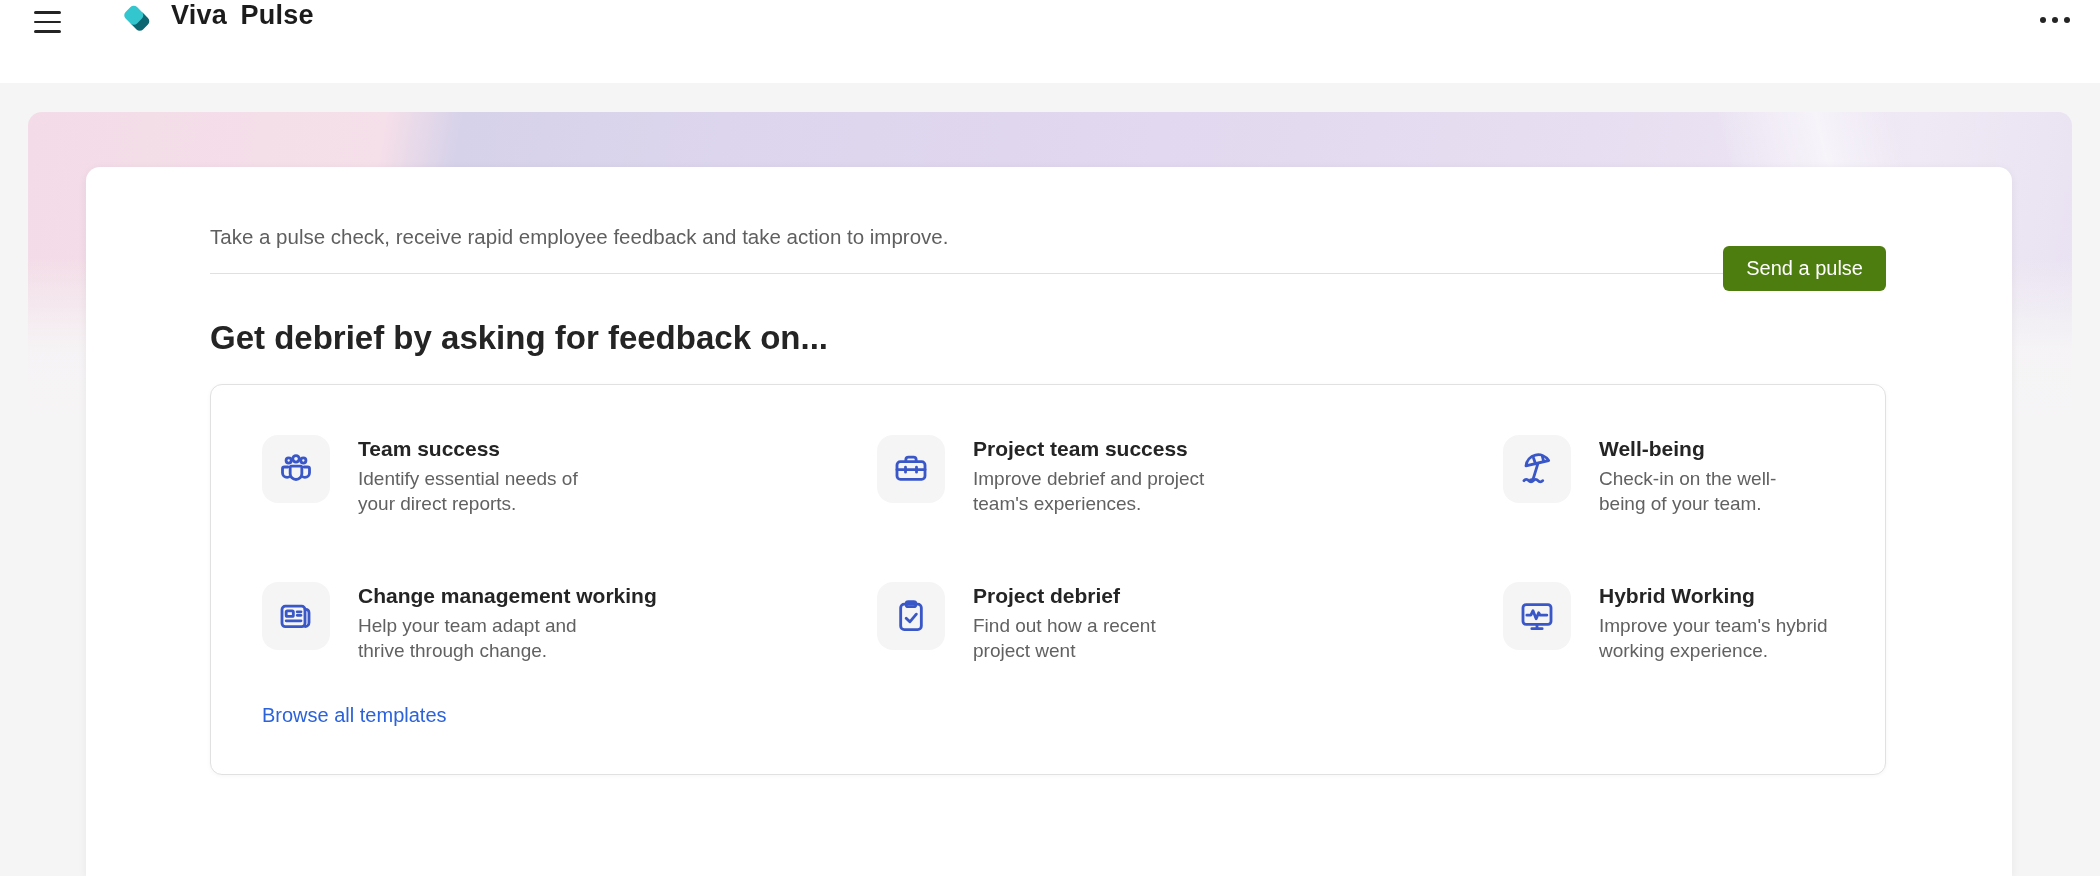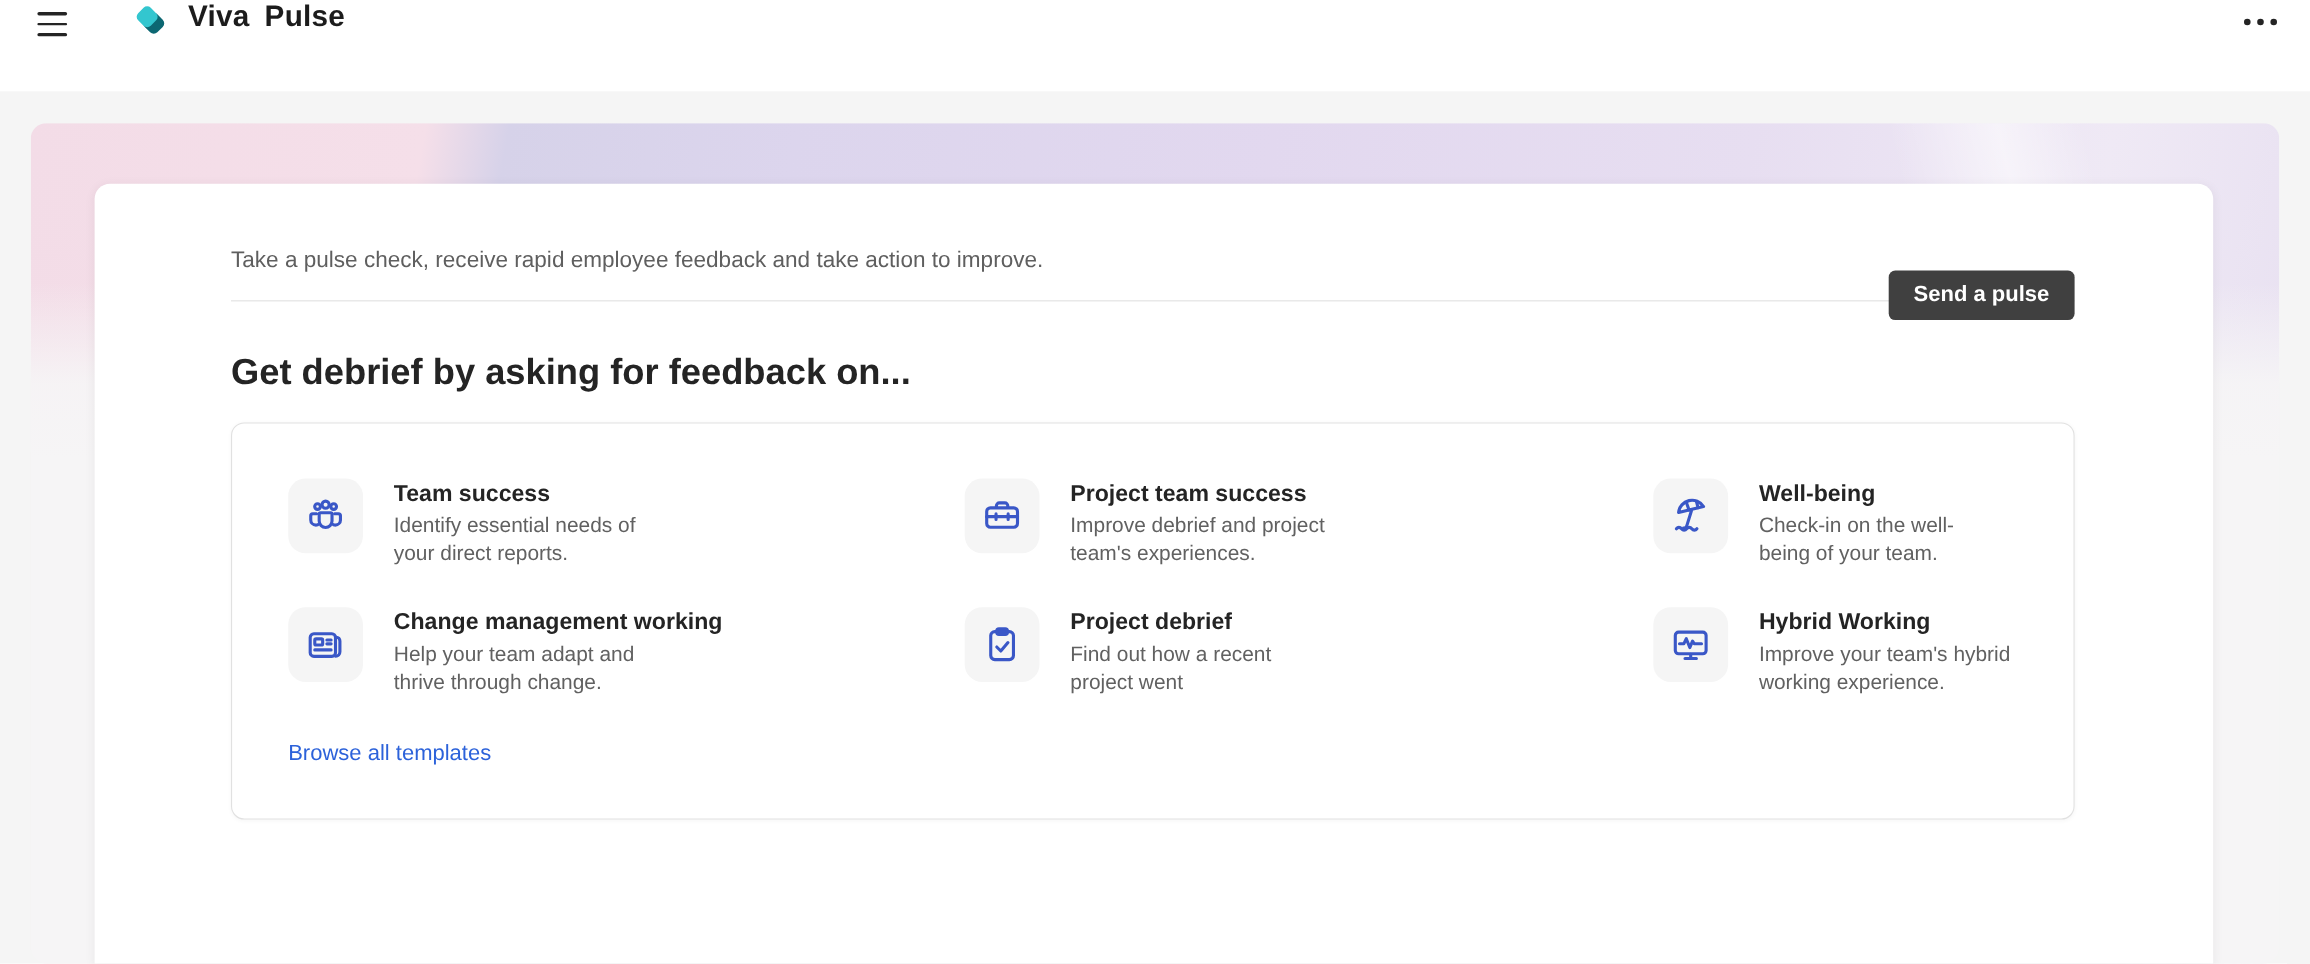--- a/index.html
+++ b/index.html
@@ -56,40 +56,40 @@
   }
   .card-inner { position:relative; height:100%; padding:48px 126px 0 124px; }
 
   .welcome-title { font-size:41px; line-height:46px; font-weight:700; letter-spacing:-0.4px; color:#242424; }
   .welcome-subtitle { margin-top:10px; font-size:20.5px; line-height:24px; color:#5f5f5f; }
   .welcome-divider { margin-top:24px; border-bottom:1px solid #e0e0e0; }
 
   .send-pulse-btn {
     position:absolute; top:79px; right:126px;
     height:45px; padding:0 23px;
-    background:#404040; color:#ffffff;
+    background:#4d7c0f; color:#ffffff;
     border:none; border-radius:6px; cursor:pointer;
     font-family:"Liberation Sans", sans-serif;
-    font-size:20px; font-weight:700;
+    font-size:20px; font-weight:400;
   }
 
   .section-heading { margin-top:44px; font-size:33px; line-height:40px; font-weight:700; color:#242424; }
 
   
   .templates-panel {
     margin-top:26px;
     border:1px solid #e1e1e1; border-radius:12px;
     box-shadow:0 1px 4px rgba(0,0,0,0.04);
     padding:50px 50px 46px 51px;
     background:#ffffff;
   }
   .templates-grid {
     display:grid;
     grid-template-columns:615px 626px auto;
-    row-gap:36px;
+    row-gap:66px;
   }
   .template-card { display:flex; gap:28px; cursor:pointer; align-items:flex-start; }
   .icon-tile {
     flex:0 0 auto; width:68px; height:68px;
     background:#f5f5f5; border-radius:16px;
     display:flex; align-items:center; justify-content:center;
   }
   .icon-tile svg { width:40px; height:40px; stroke:#3a57c7; fill:none; stroke-width:1.7; stroke-linecap:round; stroke-linejoin:round; }
   .template-text { padding-top:1px; }
   .template-title { font-size:21px; line-height:26px; font-weight:600; color:#242424; white-space:nowrap; }

